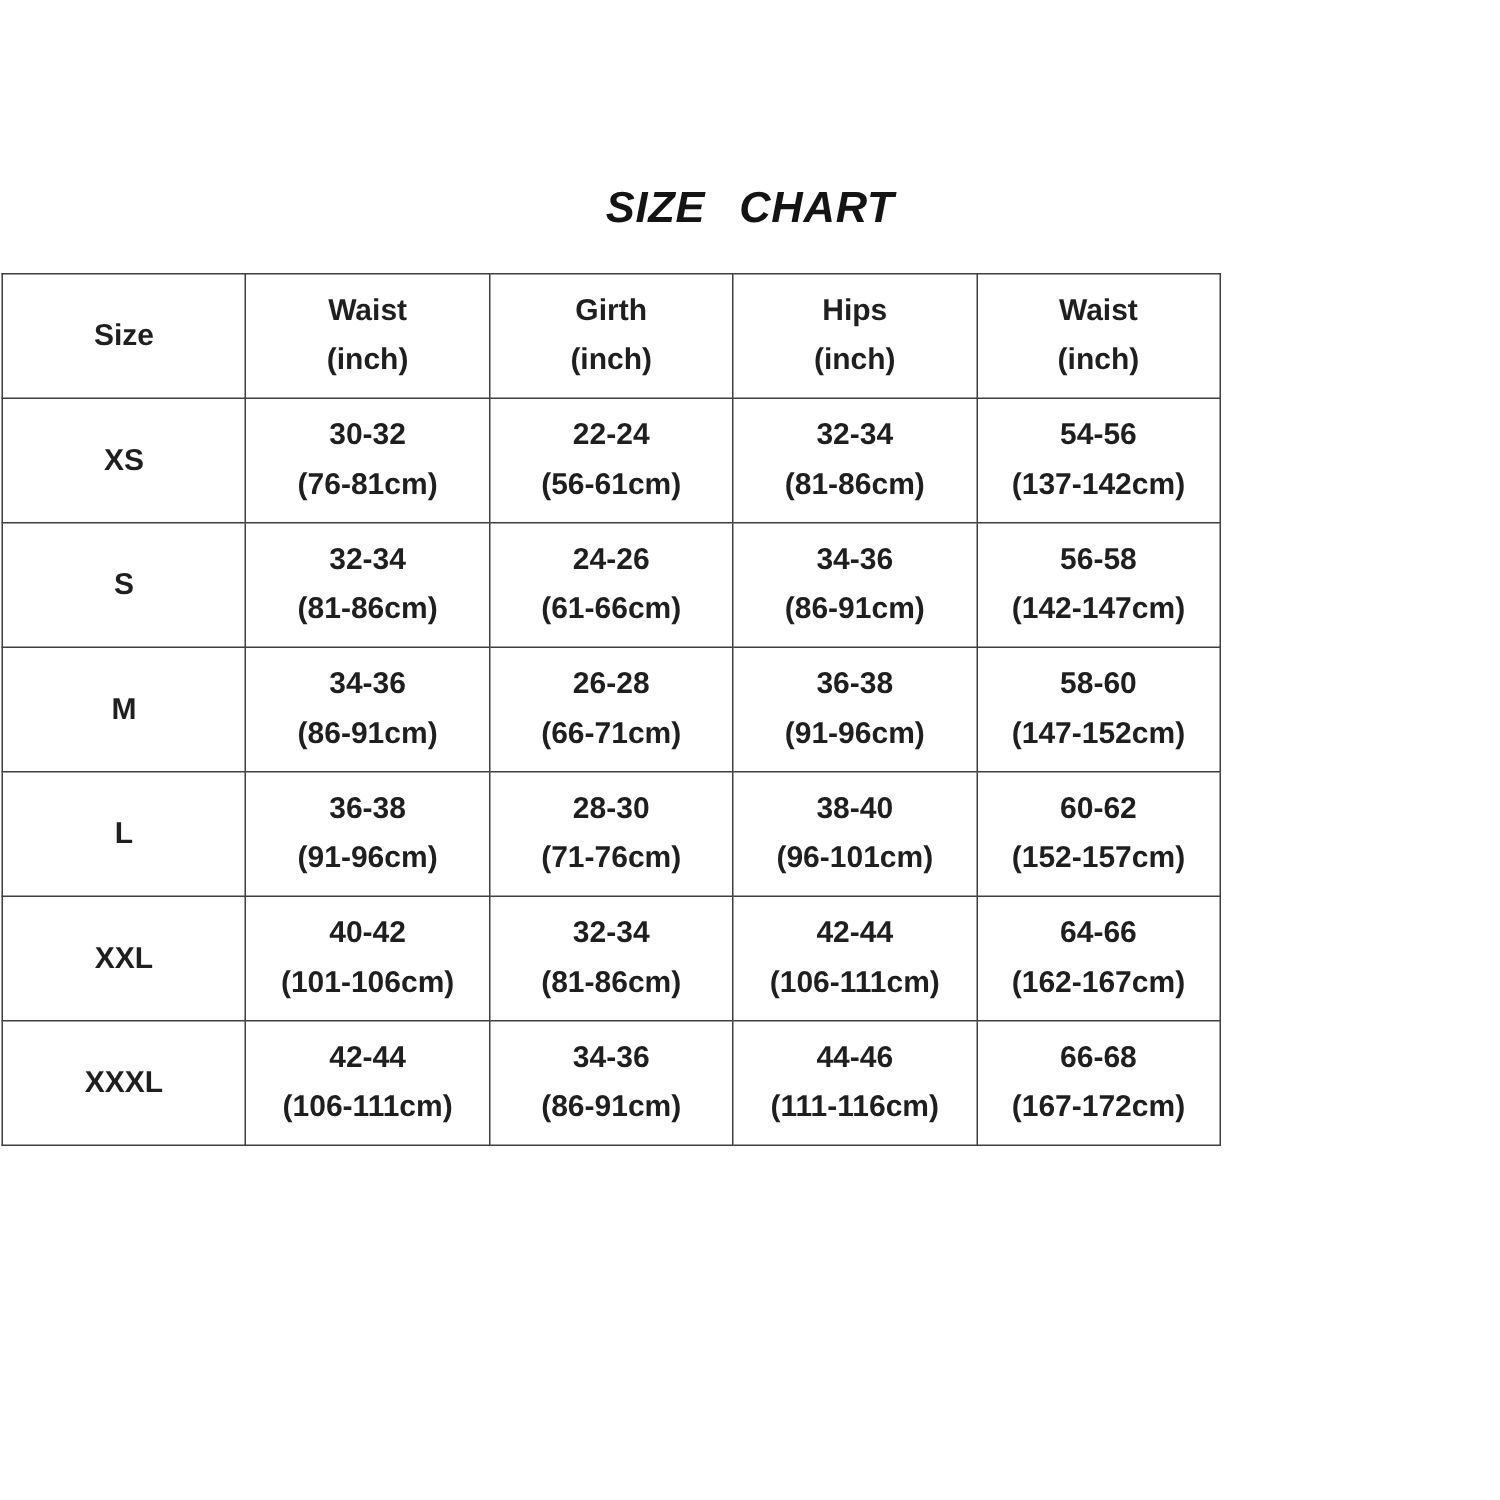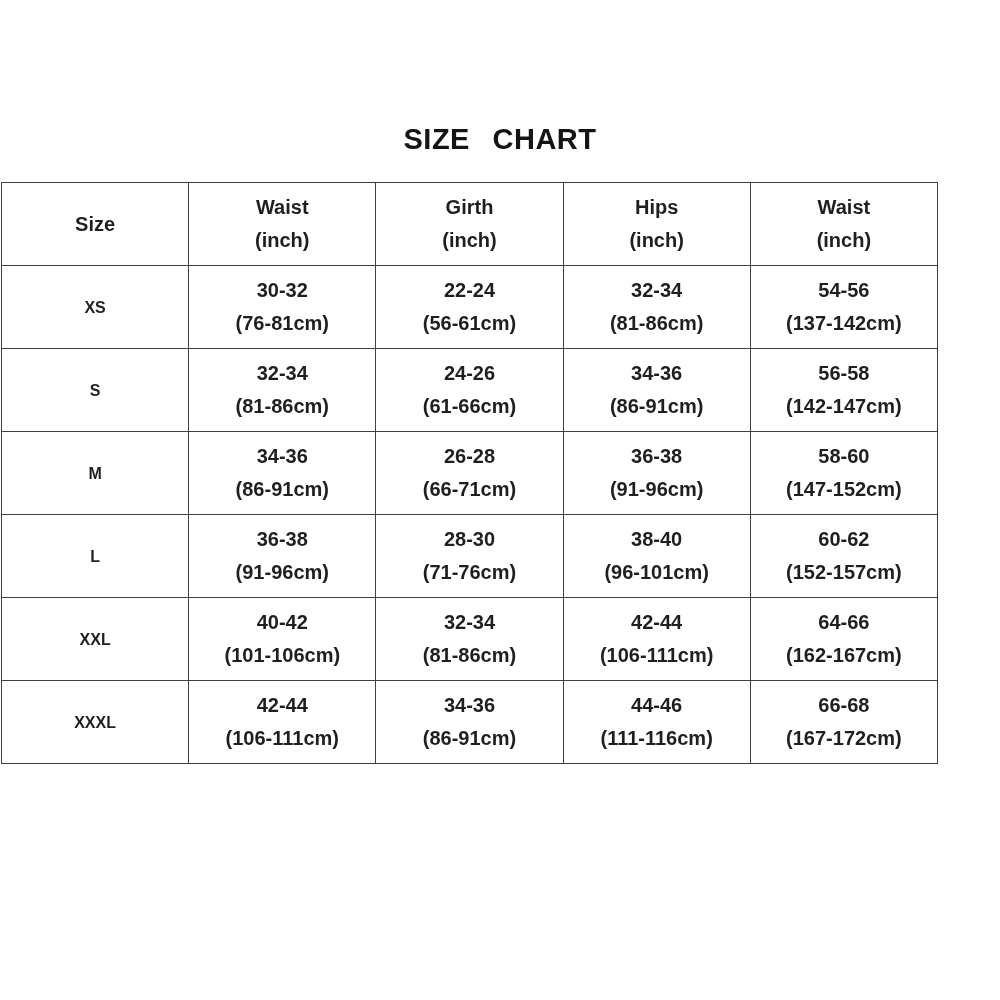--- a/index.html
+++ b/index.html
@@ -15,42 +15,43 @@
   .page-title {
     position: absolute;
     top: 123px; left: 0;
     width: 100%;
     text-align: center;
     font-size: 29px;
     font-weight: 700;
     letter-spacing: 0.5px;
     word-spacing: 14px;
     color: #141414;
+    font-style: italic;
   }
   table.size-table {
     position: absolute;
     top: 182px; left: 1px;
-    width: 937px;
+    width: 813px;
     border-collapse: collapse;
     table-layout: fixed;
   }
   table.size-table th,
   table.size-table td {
     border: 1.5px solid #3f3f3f;
     text-align: center;
     vertical-align: middle;
     font-weight: 700;
     font-size: 20px;
     color: #1f1f1f;
     height: 83px;
     padding: 0;
     background: #ffffff;
   }
   .line { display: block; line-height: 33px; }
-  .size-label { font-size: 16px; }
+  .size-label { font-size: 20px; }
 </style>
 </head>
 <body>
 
 <h1 class="page-title">SIZE CHART</h1>
 
 <table class="size-table">
   <thead>
     <tr>
       <th>

